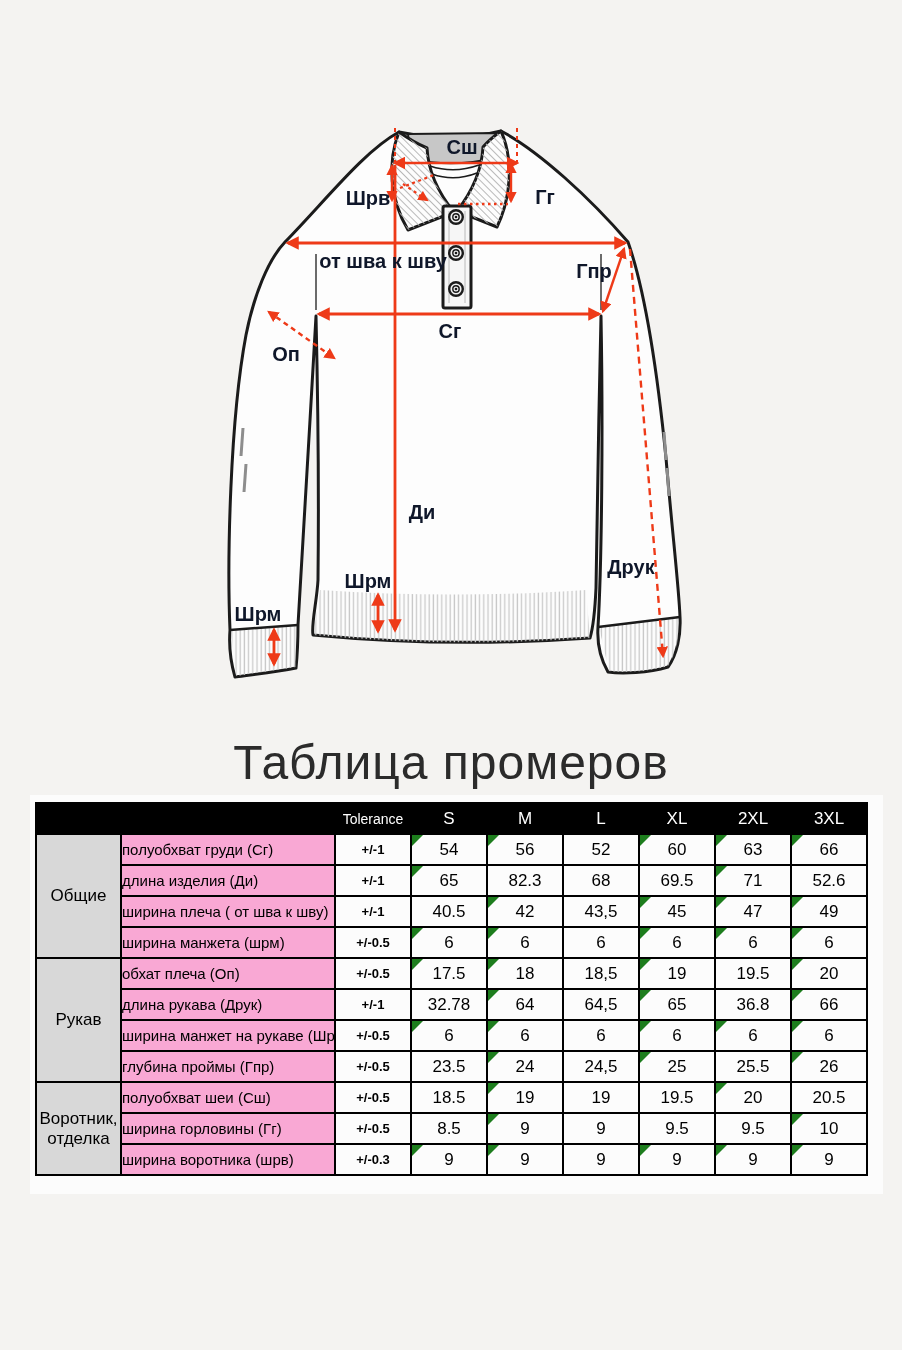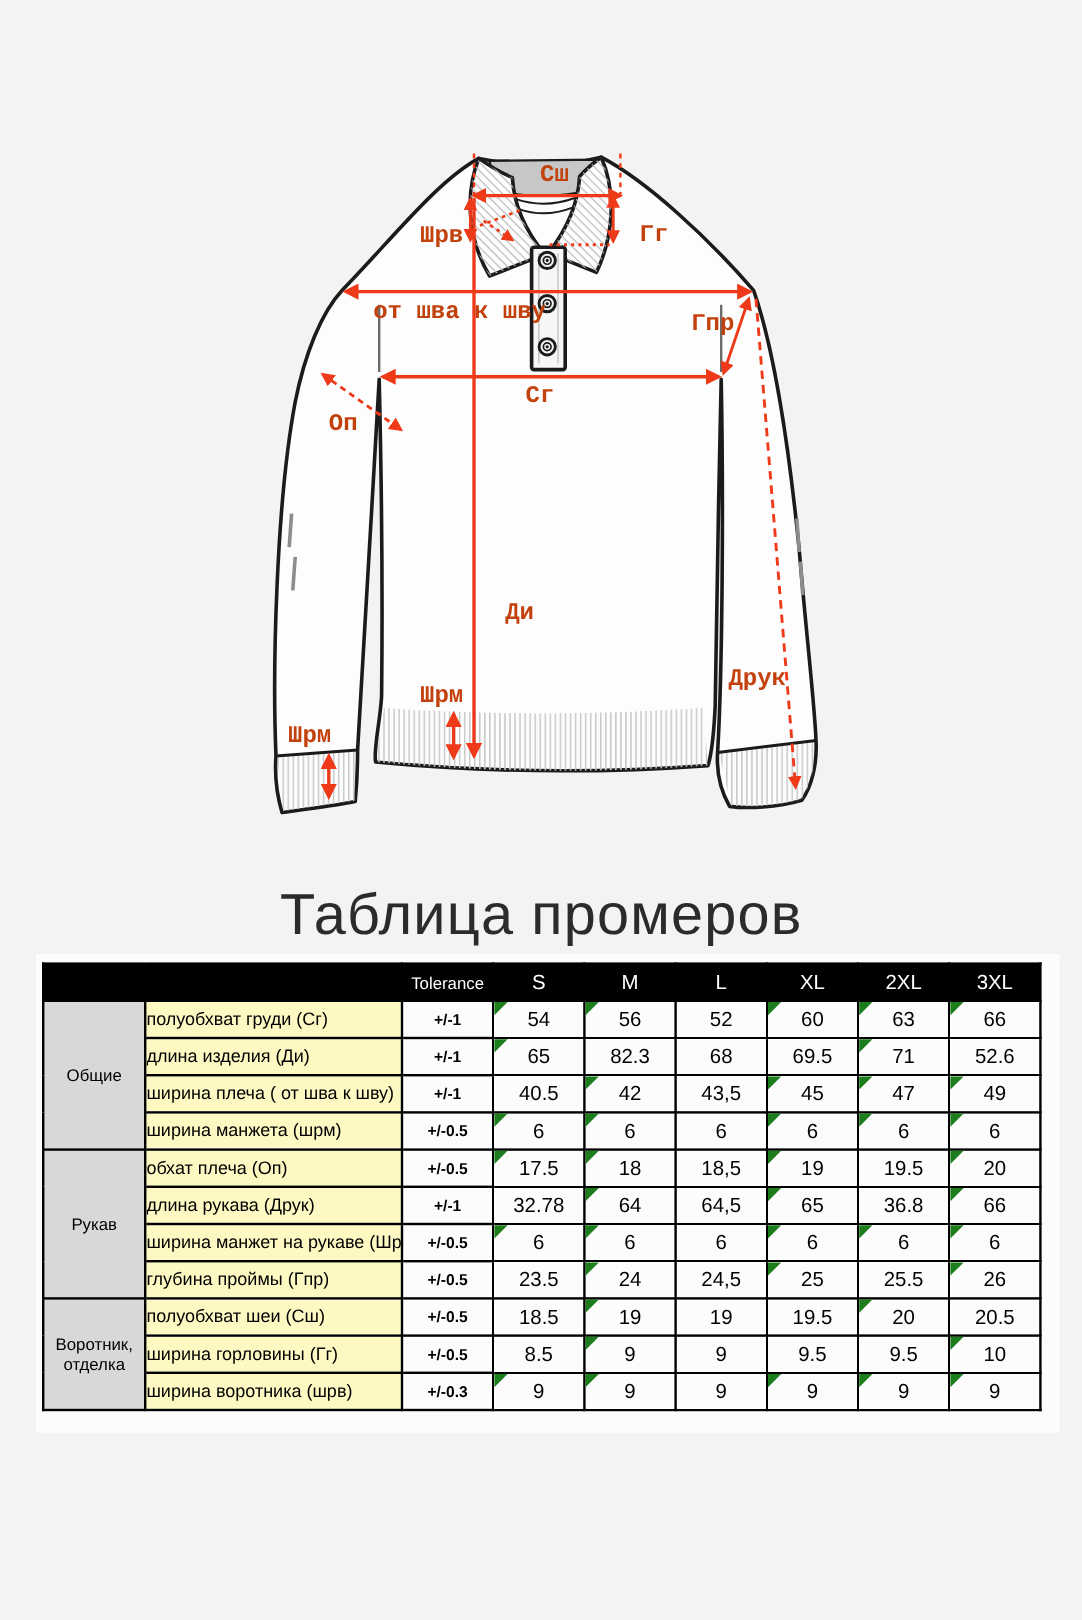--- a/index.html
+++ b/index.html
@@ -6,22 +6,22 @@
   body{
     width:902px;height:1350px;position:relative;overflow:hidden;
     background:#f4f3f1;
     font-family:"Liberation Sans",sans-serif;
   }
   
   .sketch{position:absolute;left:150px;top:90px;width:620px;height:620px;}
   .sketch svg{position:absolute;left:0;top:0;}
   .dlabel{
     position:absolute;transform:translate(-50%,-50%);
-    font-family:Liberation Mono, monospace;font-weight:700;
-    font-size:20px;color:#c2410c;white-space:nowrap;line-height:1;
+    font-family:Liberation Sans, sans-serif;font-weight:700;
+    font-size:20px;color:#0f172a;white-space:nowrap;line-height:1;
   }
   .dlabel.long{font-size:20px;}
   
   .title{
     position:absolute;left:0;right:0;top:719px;margin:16px;
     text-align:center;font-weight:500;font-size:48px;letter-spacing:1px;
     color:#2b2b2b;font-family:"Liberation Sans",sans-serif;
   }
   
   .table-backdrop{
@@ -32,23 +32,23 @@
     position:absolute;left:5px;top:7px;width:831px;
     border-collapse:collapse;table-layout:fixed;
     font-family:"Liberation Sans",sans-serif;color:#000;border-radius:31px;
   }
   .size-table th,.size-table td{border:2px solid #000;padding:0;vertical-align:middle;}
   .size-table thead th{background:#000;color:#fff;font-weight:400;height:29px;}
   .size-table thead th.corner{border-right-color:#000;}
   .size-table .tolh{font-size:14px;}
   .size-table .sizeh{font-size:17px;}
   .size-table tbody td{height:29px;}
-  .group-cell{background:#d8d8d8;font-size:14px;text-align:center;line-height:1.15;}
+  .group-cell{background:#d8d8d8;font-size:17px;text-align:center;line-height:1.15;}
   .label-cell{
-    background:#fef9c3;font-size:15px;text-align:left;padding-left:6px;
+    background:#f9a8d4;font-size:15px;text-align:left;padding-left:6px;
     white-space:nowrap;overflow:hidden;
   }
   .tol-cell{background:#fcfcfc;font-size:13px;font-weight:700;text-align:center;}
   .value-cell{background:#fcfcfc;font-size:17px;text-align:center;position:relative;}
   .tri{
     position:absolute;left:0;top:0;width:0;height:0;
     border-top:11px solid #1d7d1d;border-right:11px solid transparent;
   }
 </style>
 </head>
@@ -149,21 +149,21 @@
     </g>
   </svg>
 
   <div class="dlabel" style="left:312px;top:57px">Сш</div>
   <div class="dlabel" style="left:218px;top:108px">Шрв</div>
   <div class="dlabel" style="left:395px;top:107px">Гг</div>
   <div class="dlabel long" style="left:233px;top:171px">от шва к шву</div>
   <div class="dlabel" style="left:444px;top:181px">Гпр</div>
   <div class="dlabel" style="left:300px;top:241px">Сг</div>
   <div class="dlabel" style="left:136px;top:264px">Оп</div>
-  <div class="dlabel" style="left:283px;top:422px">Ди</div>
+  <div class="dlabel" style="left:272px;top:422px">Ди</div>
   <div class="dlabel" style="left:218px;top:491px">Шрм</div>
   <div class="dlabel" style="left:108px;top:524px">Шрм</div>
   <div class="dlabel" style="left:481px;top:477px">Друк</div>
 </div>
 
 <h1 class="title">Таблица промеров</h1>
 
 <div class="table-backdrop">
   <table class="size-table">
     <colgroup>

